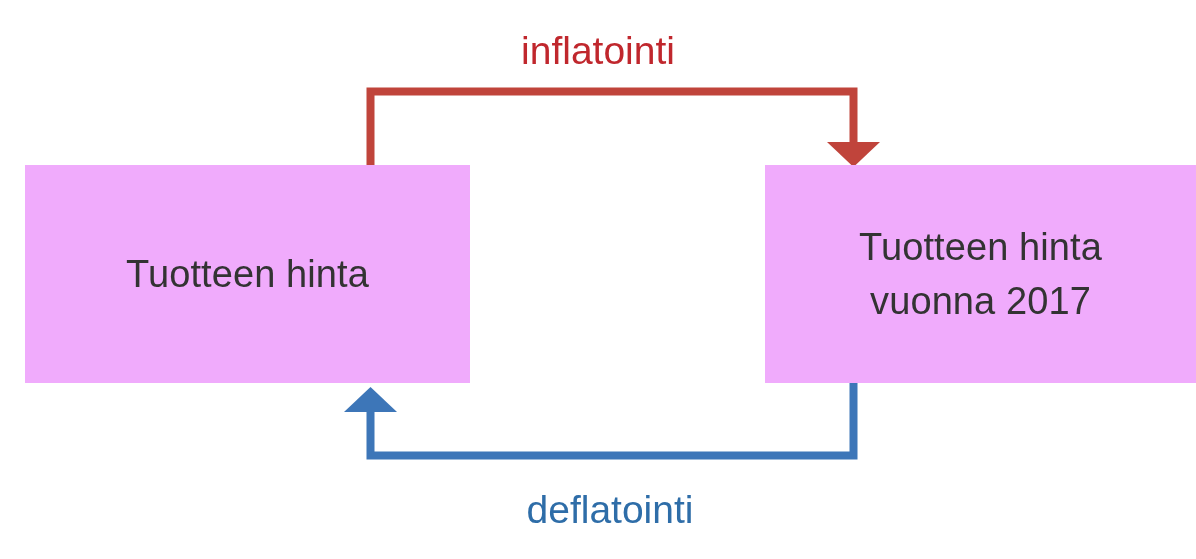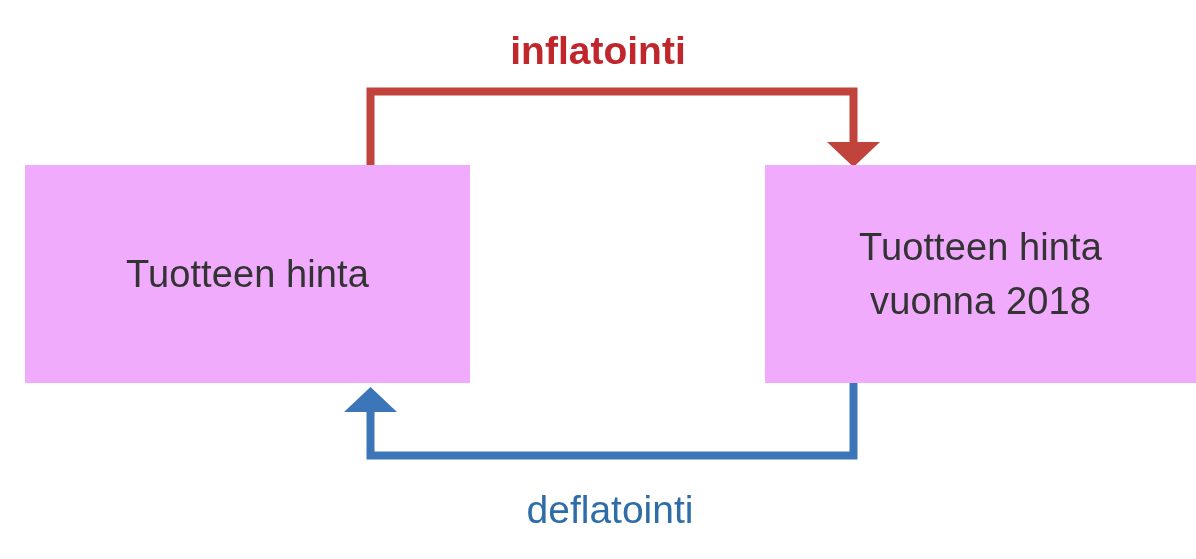--- a/index.html
+++ b/index.html
@@ -57,21 +57,20 @@
     font-size: 39px;
     line-height: 46px;
     white-space: nowrap;
     text-align: center;
     width: 100%;
     left: 0;
   }
   #label-inflatointi {
     top: 28px;
     color: #c0272d;
-    font-weight: bold;
   }
   #label-deflatointi {
     top: 487px;
     color: #2e6da8;
     padding-left: 12px;
   }
 </style>
 </head>
 <body>
 
@@ -89,19 +88,19 @@
       <polygon points="344,412 397,412 370.5,387" fill="#3d76b8"></polygon>
     </g>
   </svg>
 
   <div class="node-box" id="box-left">
     <div class="node-line">Tuotteen hinta</div>
   </div>
 
   <div class="node-box" id="box-right">
     <div class="node-line">Tuotteen hinta</div>
-    <div class="node-line">vuonna 2018</div>
+    <div class="node-line">vuonna 2017</div>
   </div>
 
   <div class="edge-label" id="label-inflatointi">inflatointi</div>
   <div class="edge-label" id="label-deflatointi">deflatointi</div>
 
 </div>
 
 </body></html>

